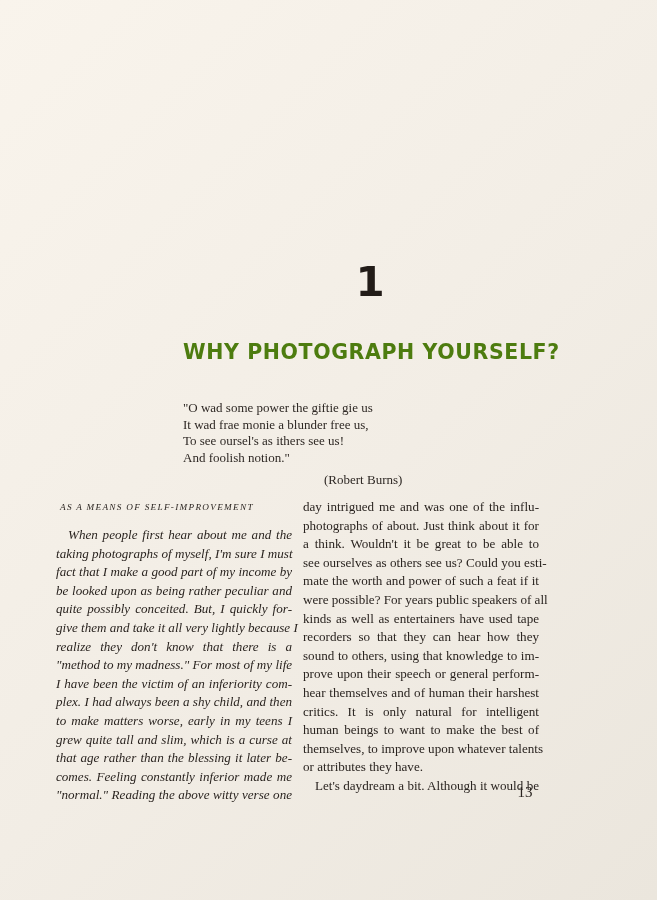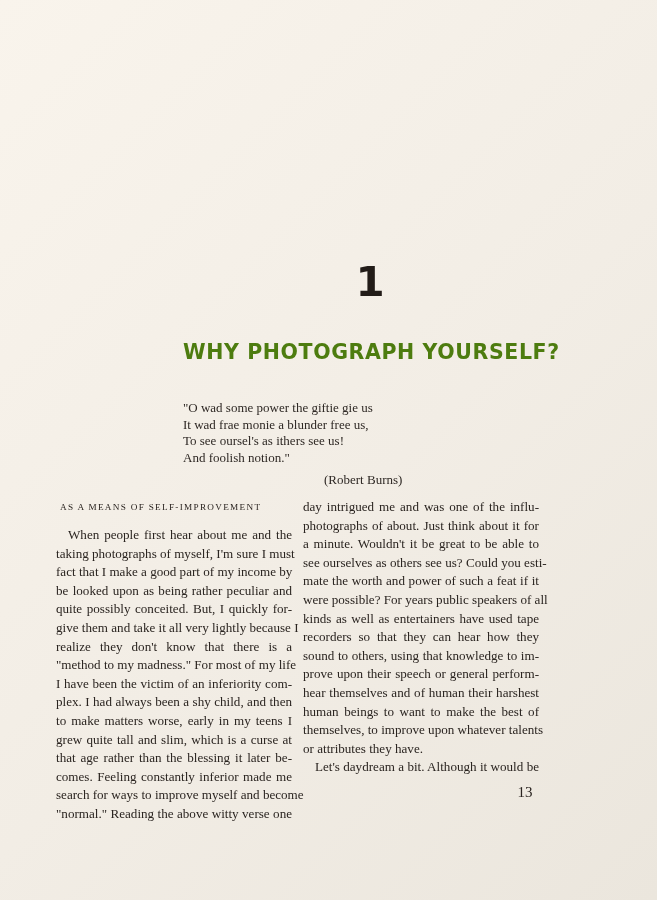--- a/index.html
+++ b/index.html
@@ -70,20 +70,21 @@
       top: 0;
       width: 236px;
       font-size: 13.1px;
       line-height: 18.6px;
       color: #2a2420;
       text-align: justify;
     }
     .col-left {
       left: 56px;
       top: 498px;
+      font-style: italic;
     }
     .col-right {
       left: 303px;
       top: 498px;
     }
     .section-head {
       display: block;
       font-size: 9.2px;
       letter-spacing: 1.3px;
       text-transform: uppercase;
@@ -144,36 +145,36 @@
     <span class="text-line">quite possibly conceited. But, I quickly for-</span>
     <span class="text-line">give them and take it all very lightly because I</span>
     <span class="text-line">realize they don't know that there is a</span>
     <span class="text-line">"method to my madness." For most of my life</span>
     <span class="text-line">I have been the victim of an inferiority com-</span>
     <span class="text-line">plex. I had always been a shy child, and then</span>
     <span class="text-line">to make matters worse, early in my teens I</span>
     <span class="text-line">grew quite tall and slim, which is a curse at</span>
     <span class="text-line">that age rather than the blessing it later be-</span>
     <span class="text-line">comes. Feeling constantly inferior made me</span>
-    <span class="text-line">search for ways to improve myself and become</span>
     <span class="text-line">"normal." Reading the above witty verse one</span>
   </div>
 
   <div class="column col-right">
     <span class="text-line">day intrigued me and was one of the influ-</span>
     <span class="text-line">photographs of about. Just think about it for</span>
-    <span class="text-line">a minute. Wouldn't it be great to be able to</span>
+    <span class="text-line">a think. Wouldn't it be great to be able to</span>
     <span class="text-line">see ourselves as others see us? Could you esti-</span>
     <span class="text-line">mate the worth and power of such a feat if it</span>
     <span class="text-line">were possible? For years public speakers of all</span>
     <span class="text-line">kinds as well as entertainers have used tape</span>
     <span class="text-line">recorders so that they can hear how they</span>
     <span class="text-line">sound to others, using that knowledge to im-</span>
     <span class="text-line">prove upon their speech or general perform-</span>
     <span class="text-line">hear themselves and of human their harshest</span>
+    <span class="text-line">critics. It is only natural for intelligent</span>
     <span class="text-line">human beings to want to make the best of</span>
     <span class="text-line">themselves, to improve upon whatever talents</span>
     <span class="text-line last">or attributes they have.</span>
     <span class="text-line" style="padding-left:12px">Let's daydream a bit. Although it would be</span>
   </div>
 
   <div class="page-number">13</div>
 
 </div>
 

